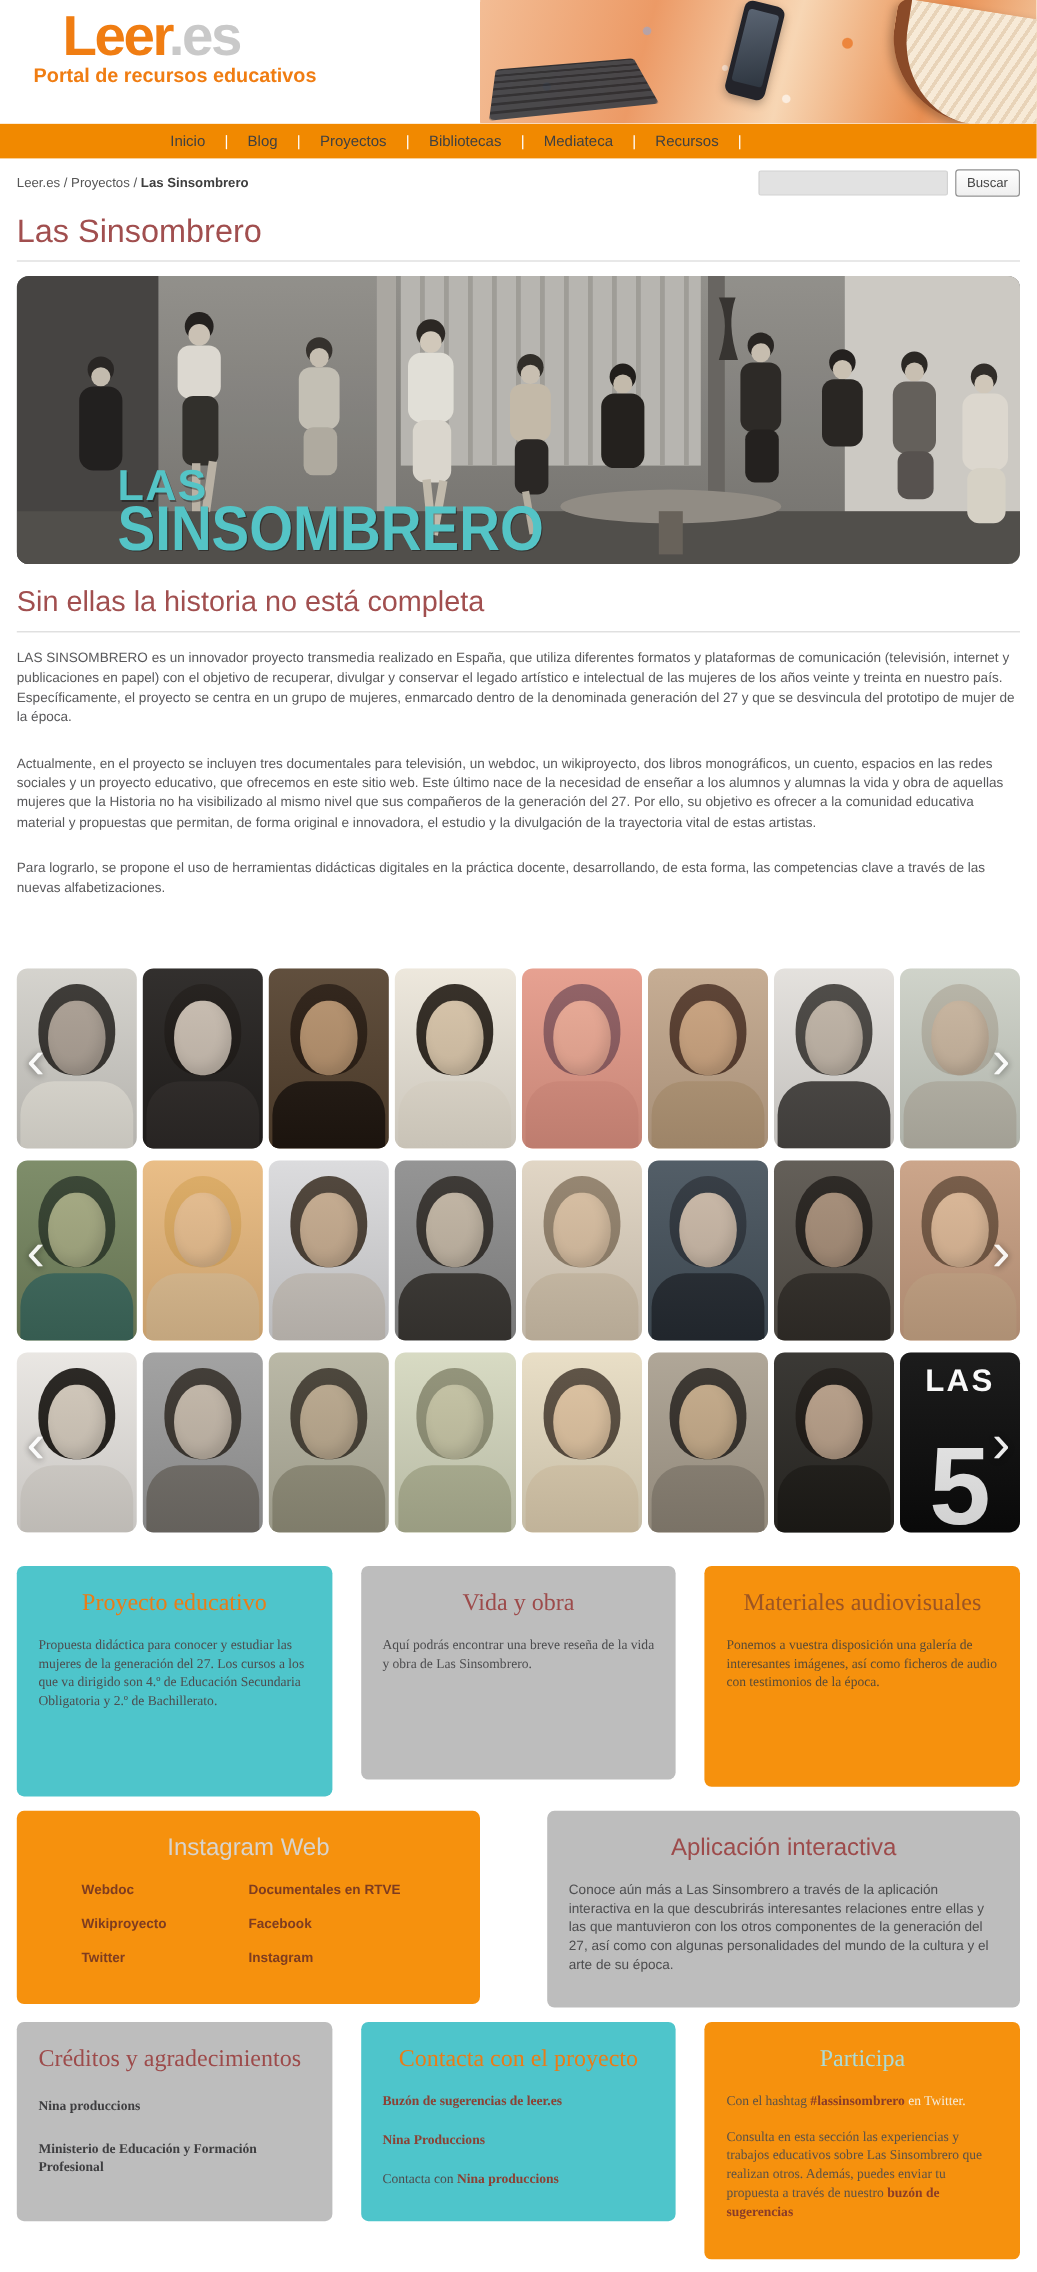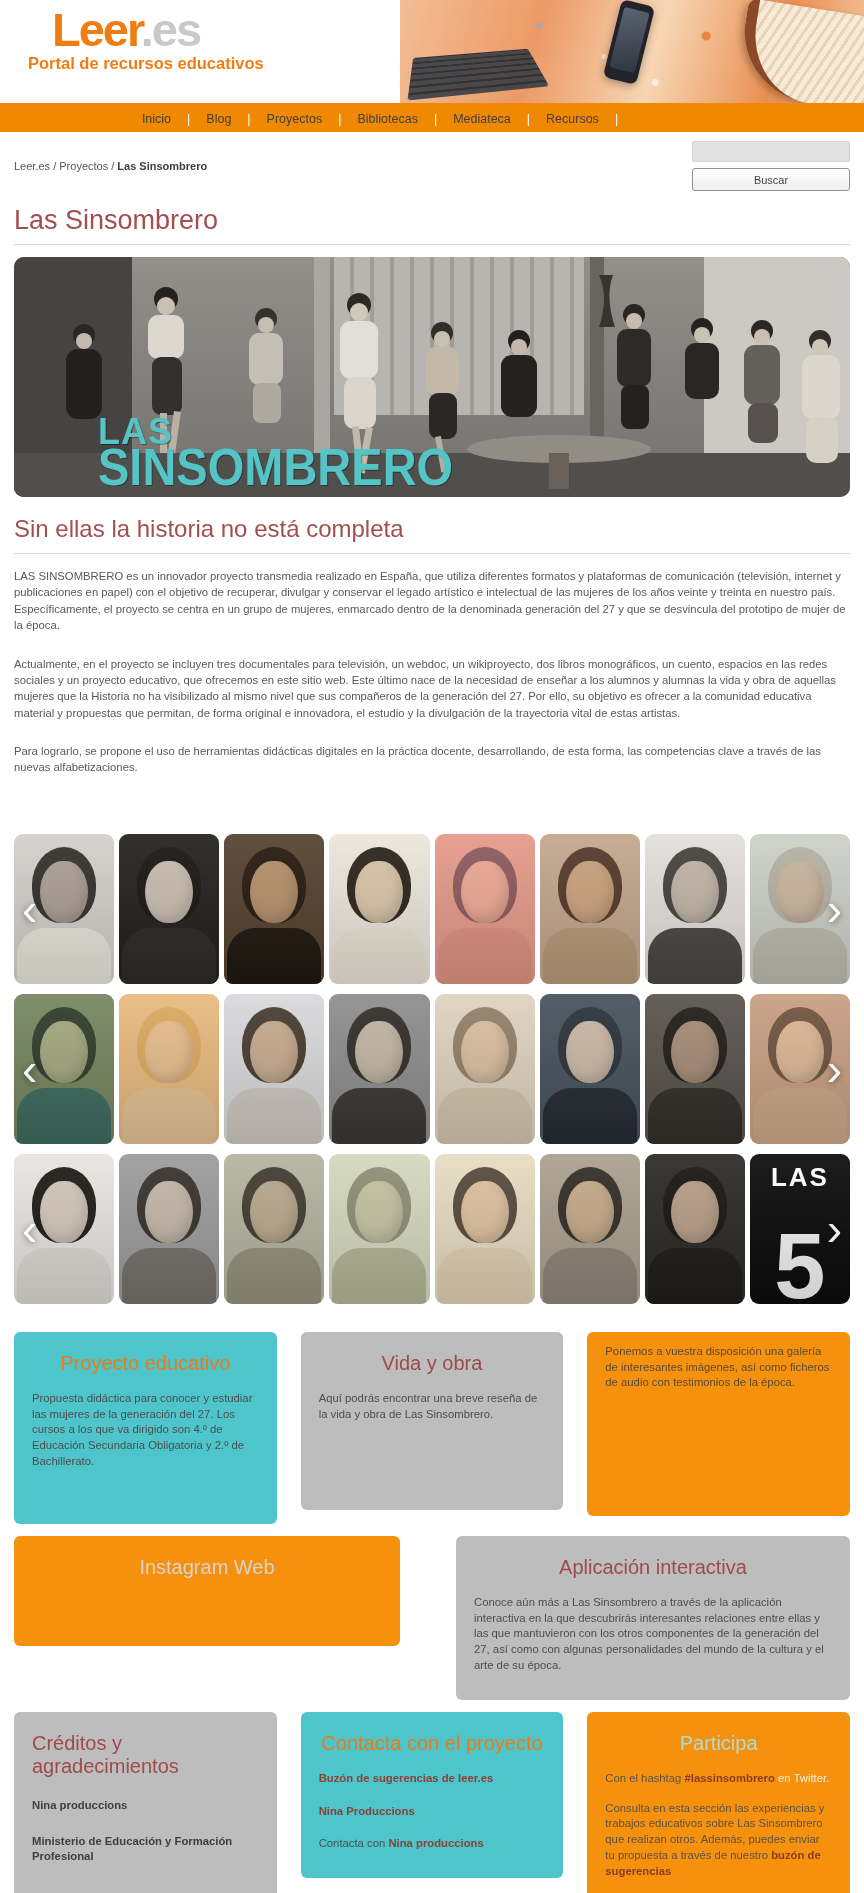--- a/index.html
+++ b/index.html
@@ -37,21 +37,21 @@
   
   .navbar{height:29px;background:#f18900;text-align:center;line-height:29px;padding-right:104px;}
   .nav-item{color:#404040;font-size:12.5px;margin:0 8px;cursor:pointer;}
   .nav-sep{color:#fff;font-size:12.5px;margin:0 8px;}
 
   
   .crumb-row{width:836px;margin:0 auto;display:flex;justify-content:space-between;align-items:center;padding-top:9px;}
   .breadcrumb{font-size:11px;color:#565656;}
   .bc-link{cursor:pointer;}
   .bc-current{font-weight:700;color:#3f3f3f;}
-  .searchbox{display:flex;gap:6px;flex-direction:column;}
+  .searchbox{display:flex;align-items:center;gap:6px;}
   .search-input{width:148px;height:19px;background:#e2e2e2;border:1px solid #d2d2d2;border-radius:2px;font-size:11px;padding:0 4px;}
   .search-btn{height:23px;font-size:11px;color:#444;background:linear-gradient(#fff,#efefef);
     border:1px solid #919191;border-radius:3px;padding:0 9px;font-family:"Liberation Sans",sans-serif;}
 
   
   .content{width:836px;margin:0 auto;}
   h1.page-title{font-size:27px;font-weight:400;color:#a14f4f;margin:14px 0 8px;}
   .rule{border:none;border-top:1px solid #d9d9d9;margin:0;}
   h2.page-subtitle{font-size:24px;font-weight:400;color:#a14f4f;margin:18px 0 10px;}
 
@@ -79,21 +79,21 @@
   .g-arrow{position:absolute;top:50%;transform:translateY(-50%);font-size:46px;color:#fff;z-index:3;cursor:pointer;
     text-shadow:0 1px 6px rgba(0,0,0,.5);line-height:1;opacity:.92;}
   .g-prev{left:8px;}
   .g-next{right:8px;}
   .g-logo{background:#0b0b0b;}
   .g-logo-l1{position:absolute;top:8px;left:0;right:0;text-align:center;font-size:26px;font-weight:800;color:#fff;letter-spacing:2px;}
   .g-logo-l2{position:absolute;bottom:-8px;left:0;right:0;text-align:center;font-size:92px;font-weight:800;color:#f2f2f2;line-height:1;}
 
   
   .cards{width:836px;margin:28px auto 0;}
-  .row3{display:grid;grid-template-columns:repeat(3,1fr);column-gap:24px;align-items:start;}
+  .row3{display:grid;grid-template-columns:repeat(3,1fr);column-gap:24px;align-items:start;font-family:Liberation Serif, serif;}
   .row2{display:grid;grid-template-columns:386px 1fr;column-gap:56px;align-items:start;margin-top:12px;}
   .rowc{margin-top:12px;}
   .card{border-radius:6px;padding:12px 18px 16px;box-sizing:border-box;font-size:11.3px;line-height:1.4;}
   .card h3{font-size:20px;font-weight:400;text-align:center;margin:8px 0 16px;line-height:1.15;}
   .card p{margin:0 0 10px;color:#4d4d4f;}
   .teal{background:#4ec5cb;}
   .gray{background:#bdbdbd;}
   .orange{background:#f6910d;}
   .t-orange{color:#ea7c17;}
   .t-maroon{color:#9d4b4b;}
@@ -398,27 +398,40 @@
     <div class="row3">
       <div class="card teal mh-192">
         <h3 class="t-orange">Proyecto educativo</h3>
         <p>Propuesta didáctica para conocer y estudiar las mujeres de la generación del 27. Los cursos a los que va dirigido son 4.º de Educación Secundaria Obligatoria y 2.º de Bachillerato.</p>
       </div>
       <div class="card gray mh-178">
         <h3 class="t-maroon">Vida y obra</h3>
         <p>Aquí podrás encontrar una breve reseña de la vida y obra de Las Sinsombrero.</p>
       </div>
       <div class="card orange mh-184">
+        <h3 class="t-brown">Materiales audiovisuales</h3>
         <p class="body-brown">Ponemos a vuestra disposición una galería de interesantes imágenes, así como ficheros de audio con testimonios de la época.</p>
       </div>
     </div>
 
     <div class="row2">
       <div class="card orange mh-110">
         <h3 class="t-lightgray">Instagram Web</h3>
+        <div class="esp-cols">
+          <div>
+              <div class="esp-link">Webdoc</div>
+              <div class="esp-link">Wikiproyecto</div>
+              <div class="esp-link">Twitter</div>
+            </div>
+          <div>
+              <div class="esp-link">Documentales en RTVE</div>
+              <div class="esp-link">Facebook</div>
+              <div class="esp-link">Instagram</div>
+            </div>
+        </div>
       </div>
       <div class="card gray mh-118">
         <h3 class="t-maroon">Aplicación interactiva</h3>
         <p>Conoce aún más a Las Sinsombrero a través de la aplicación interactiva en la que descubrirás interesantes relaciones entre ellas y las que mantuvieron con los otros componentes de la generación del 27, así como con algunas personalidades del mundo de la cultura y el arte de su época.</p>
       </div>
     </div>
 
     <div class="row3 rowc">
       <div class="card gray mh-142">
         <h3 class="t-maroon cred-title">Créditos y agradecimientos</h3>

